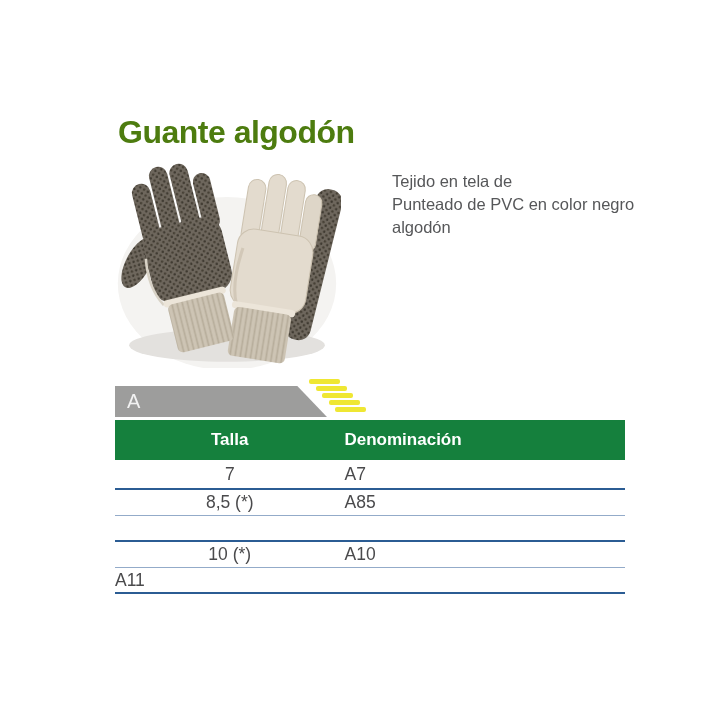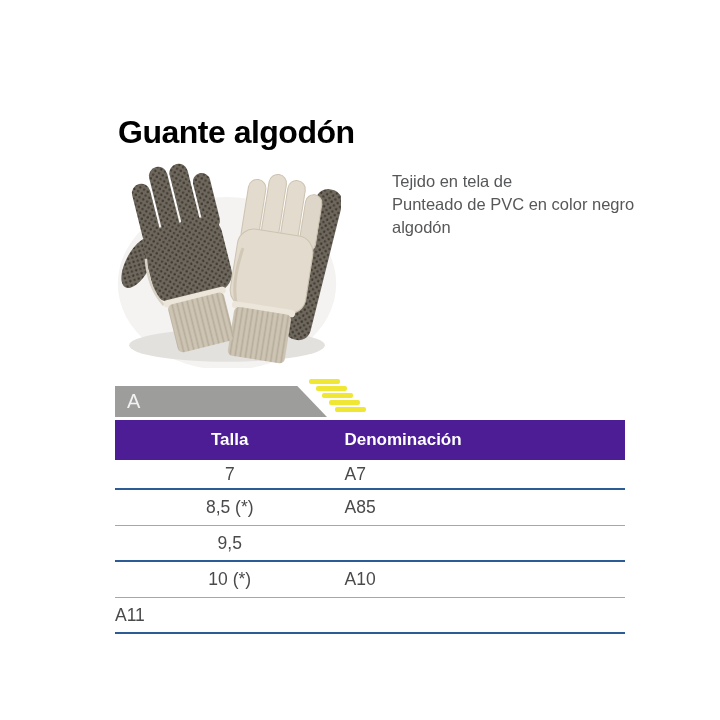--- a/index.html
+++ b/index.html
@@ -7,21 +7,21 @@
     width:720px; height:720px;
     background:#ffffff;
     font-family:"Liberation Sans", sans-serif;
     position:relative;
     overflow:hidden;
   }
 
   .page-title {
     position:absolute; left:118px; top:106px;
     font-size:32px; font-weight:bold;
-    color:#000000; letter-spacing:-0.5px;margin-top:8px;
+    color:#4d7c0f; letter-spacing:-0.5px;margin-top:8px;
   }
 
   .product-photo {
     position:absolute; left:113px; top:162px;
     width:228px; height:206px;
   }
 
   .product-desc {
     position:absolute; left:368px; top:170px;
     font-size:16.5px; line-height:23px; color:#565759;margin-left:24px;
@@ -37,27 +37,27 @@
     color:#F2F2F2; font-size:20px; font-weight:400;
   }
 
   .yellow-steps { position:absolute; left:303px; top:377px; }
 
   .size-table {
     position:absolute; left:115px; top:420px;
     width:510px;
   }
   .thead {
-    height:40px; background:#4c1d95;
+    height:40px; background:#15803d;
     display:flex; align-items:center;
     color:#ffffff; font-weight:bold; font-size:17px;
   }
   .trow {
     display:flex; align-items:center;
-    height:36px; box-sizing:border-box;
+    height:26px; box-sizing:border-box;
     font-size:17.5px; color:#4A4A4C;
   }
   .trow.first { height:30px; }
   .trow.strong { border-bottom:2px solid #2B5C93; }
   .trow.light  { border-bottom:1px solid #93ABC9; }
   .col1 { width:45%; text-align:center; }
   .col2 { width:55%; box-sizing:border-box; }
   .thead .col2 { padding-right:86px; }
   .trow  .col2 { padding-right:26px; }
 </style>
@@ -138,21 +138,20 @@
 
   <div class="trow first strong">
     <div class="col1">7</div>
     <div class="col2">A7</div>
   </div>
   <div class="trow light">
     <div class="col1">8,5 (*)</div>
     <div class="col2">A85</div>
   </div>
   <div class="trow strong">
-    <div class="col1">9,5</div>
   </div>
   <div class="trow light">
     <div class="col1">10 (*)</div>
     <div class="col2">A10</div>
   </div>
   <div class="trow strong">
     <div class="col2">A11</div>
   </div>
 </div>
 

